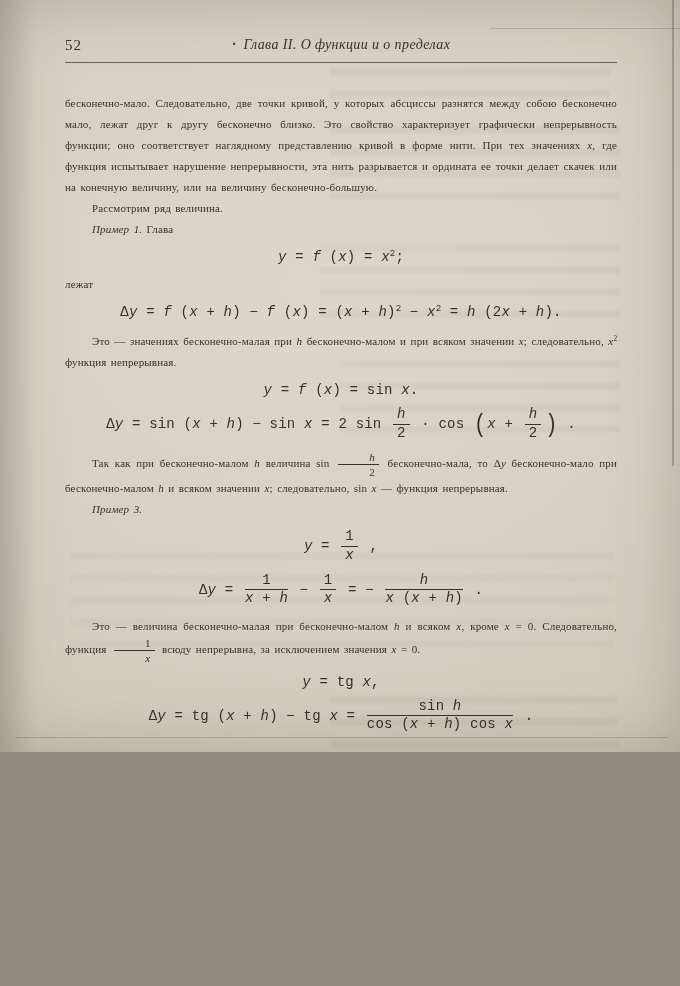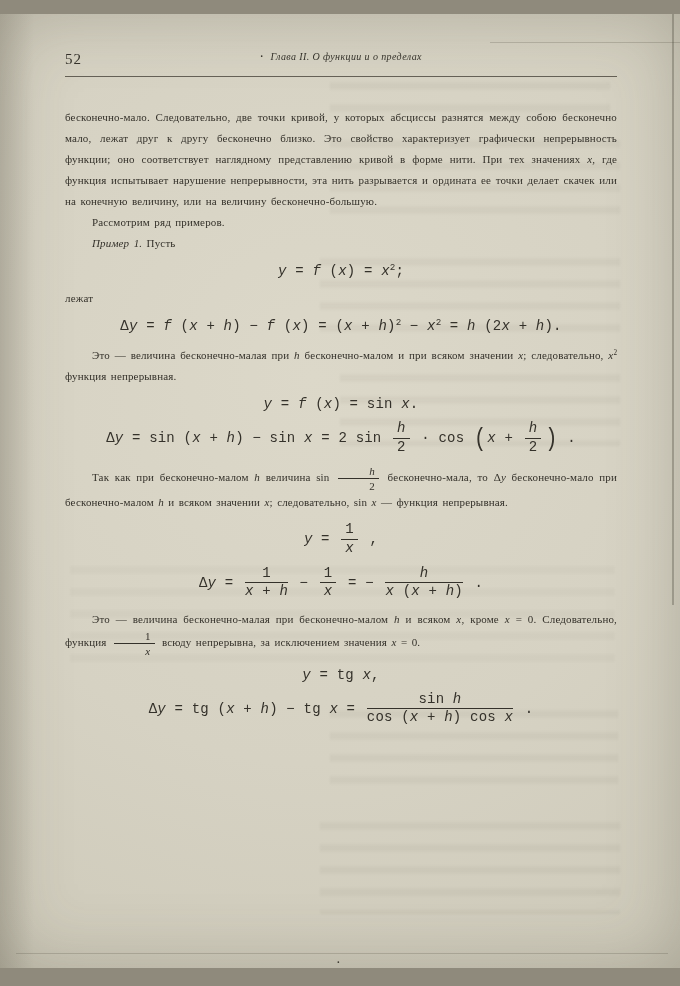--- a/index.html
+++ b/index.html
@@ -1,27 +1,27 @@
 <!DOCTYPE html>
 <html lang="ru"><head>
 <meta charset="utf-8">
 <title>Scanned book page</title>
 <style>
   html,body{margin:0;padding:0;background:#8f8a7c;}
   .page{
-    position:relative;width:680px;height:954px;margin:14px auto;overflow:hidden;
+    position:relative;width:680px;height:752px;margin:0 auto;overflow:hidden;
     background:radial-gradient(ellipse 120% 90% at 46% 38%, #dcd8c9 0%, #d6d2c3 45%, #cfcbbb 75%, #c3bfae 100%);
     box-shadow:inset 0 0 70px rgba(80,75,60,0.28);
     font-family:"Liberation Serif","DejaVu Serif",serif;
     color:#34312a;
   }
   .content{position:absolute;left:65px;top:36px;width:552px;}
   .header{position:relative;height:24px;}
   .pn{font-size:15px;letter-spacing:1px;}
-  .ch{position:absolute;left:0;right:0;top:1px;text-align:center;font-size:10px;white-space:nowrap;}
+  .ch{position:absolute;left:0;right:0;top:1px;text-align:center;font-size:14px;white-space:nowrap;}
   .ch .hdot{margin-right:7px;font-weight:bold;}
   .ch .it{font-style:italic;letter-spacing:0.4px;}
   .rule{border:none;border-top:1px solid rgba(52,48,40,0.7);margin:2px 0 0 0;}
   .bodytext{margin-top:30px;}
   .p{margin:0;font-size:11px;line-height:21px;word-spacing:1.5px;letter-spacing:0.15px;hyphens:auto;}
   .j{text-align:justify;}
   .ind{text-indent:27px;}
   .np{text-indent:0;}
   .formula{text-align:center;font-size:14px;line-height:1.15;margin:9px 0;letter-spacing:0.2px;font-family:Liberation Mono, monospace;}
   .it{font-style:italic;}
@@ -72,29 +72,30 @@
     <div class="header">
       <span class="pn">52</span>
       <div class="ch">
         <span class="hdot">·</span><span class="it">Глава II. О функции и о пределах</span>
       </div>
     </div>
     <hr class="rule">
 
     <div class="bodytext">
       <p class="p np j"><span>бесконечно-мало. Следовательно, две точки кривой, у которых абсциссы разнятся между собою бесконечно мало, лежат друг к другу бесконечно близко. Это свойство характеризует графически непрерывность функции; оно соответствует наглядному представлению кривой в форме нити. При тех значениях </span><span class="it">x</span><span>, где функция испытывает нарушение непрерывности, эта нить разрывается и ордината ее точки делает скачек или на конечную величину, или на величину бесконечно-большую.</span></p>
-      <p class="p ind"><span>Рассмотрим ряд примеров.</span></p>
-      <p class="p ind"><span class="it">Пример 1.</span><span> Пусть</span></p>
+      <p class="p ind"><span>Рассмотрим ряд величина.</span></p>
+      <p class="p ind"><span class="it">Пример 1.</span><span> Глава</span></p>
       <div class="formula"><span class="it">y</span><span> = </span><span class="it">f</span><span> (</span><span class="it">x</span><span>) = </span><span class="it">x</span><span class="sup">2</span><span>;</span></div>
       <p class="p np"><span>лежат</span></p>
       <div class="formula"><span>Δ</span><span class="it">y</span><span> = </span><span class="it">f</span><span> (</span><span class="it">x</span><span> + </span><span class="it">h</span><span>) − </span><span class="it">f</span><span> (</span><span class="it">x</span><span>) = (</span><span class="it">x</span><span> + </span><span class="it">h</span><span>)</span><span class="sup">2</span><span> − </span><span class="it">x</span><span class="sup">2</span><span> = </span><span class="it">h</span><span> (2</span><span class="it">x</span><span> + </span><span class="it">h</span><span>).</span></div>
-      <p class="p ind j"><span>Это — величина бесконечно-малая при </span><span class="it">h</span><span> бесконечно-малом и при всяком значении </span><span class="it">x</span><span>; следовательно, </span><span class="it">x</span><span class="sup">2</span><span> функция непрерывная.</span></p>
+      <p class="p ind j"><span>Это — значениях бесконечно-малая при </span><span class="it">h</span><span> бесконечно-малом и при всяком значении </span><span class="it">x</span><span>; следовательно, </span><span class="it">x</span><span class="sup">2</span><span> функция непрерывная.</span></p>
       <div class="formula"><span class="it">y</span><span> = </span><span class="it">f</span><span> (</span><span class="it">x</span><span>) = sin </span><span class="it">x</span><span>.</span></div>
       <div class="formula"><span>Δ</span><span class="it">y</span><span> = sin (</span><span class="it">x</span><span> + </span><span class="it">h</span><span>) − sin </span><span class="it">x</span><span> = 2 sin </span><span class="frac"><span class="fnum"><span class="it">h</span></span><span class="fden"><span>2</span></span></span><span> · cos </span><span class="big">(</span><span class="it">x</span><span> + </span><span class="frac"><span class="fnum"><span class="it">h</span></span><span class="fden"><span>2</span></span></span><span class="big">)</span><span> .</span></div>
       <p class="p ind j"><span>Так как при бесконечно-малом </span><span class="it">h</span><span> величина sin </span><span class="frac"><span class="fnum"><span class="it">h</span></span><span class="fden"><span>2</span></span></span><span> бесконечно-мала, то Δ</span><span class="it">y</span><span> бесконечно-мало при бесконечно-малом </span><span class="it">h</span><span> и всяком значении </span><span class="it">x</span><span>; следовательно, sin </span><span class="it">x</span><span> — функция непрерывная.</span></p>
+      <p class="p ind"><span class="it">Пример 3.</span></p>
       <div class="formula"><span class="it">y</span><span> = </span><span class="frac"><span class="fnum"><span>1</span></span><span class="fden"><span class="it">x</span></span></span><span> ,</span></div>
       <div class="formula"><span>Δ</span><span class="it">y</span><span> = </span><span class="frac"><span class="fnum"><span>1</span></span><span class="fden"><span class="it">x</span><span> + </span><span class="it">h</span></span></span><span> − </span><span class="frac"><span class="fnum"><span>1</span></span><span class="fden"><span class="it">x</span></span></span><span> = − </span><span class="frac"><span class="fnum"><span class="it">h</span></span><span class="fden"><span class="it">x</span><span> (</span><span class="it">x</span><span> + </span><span class="it">h</span><span>)</span></span></span><span> .</span></div>
       <p class="p ind j"><span>Это — величина бесконечно-малая при бесконечно-малом </span><span class="it">h</span><span> и всяком </span><span class="it">x</span><span>, кроме </span><span class="it">x</span><span> = 0. Следовательно, функция </span><span class="frac"><span class="fnum"><span>1</span></span><span class="fden"><span class="it">x</span></span></span><span> всюду непрерывна, за исключением значения </span><span class="it">x</span><span> = 0.</span></p>
       <div class="formula"><span class="it">y</span><span> = tg </span><span class="it">x</span><span>,</span></div>
       <div class="formula"><span>Δ</span><span class="it">y</span><span> = tg (</span><span class="it">x</span><span> + </span><span class="it">h</span><span>) − tg </span><span class="it">x</span><span> = </span><span class="frac"><span class="fnum"><span>sin </span><span class="it">h</span></span><span class="fden"><span>cos (</span><span class="it">x</span><span> + </span><span class="it">h</span><span>) cos </span><span class="it">x</span></span></span><span> .</span></div>
     </div>
   </div>
 
   <div class="edge edge-right"></div>
   <div class="edge edge-top"></div>

